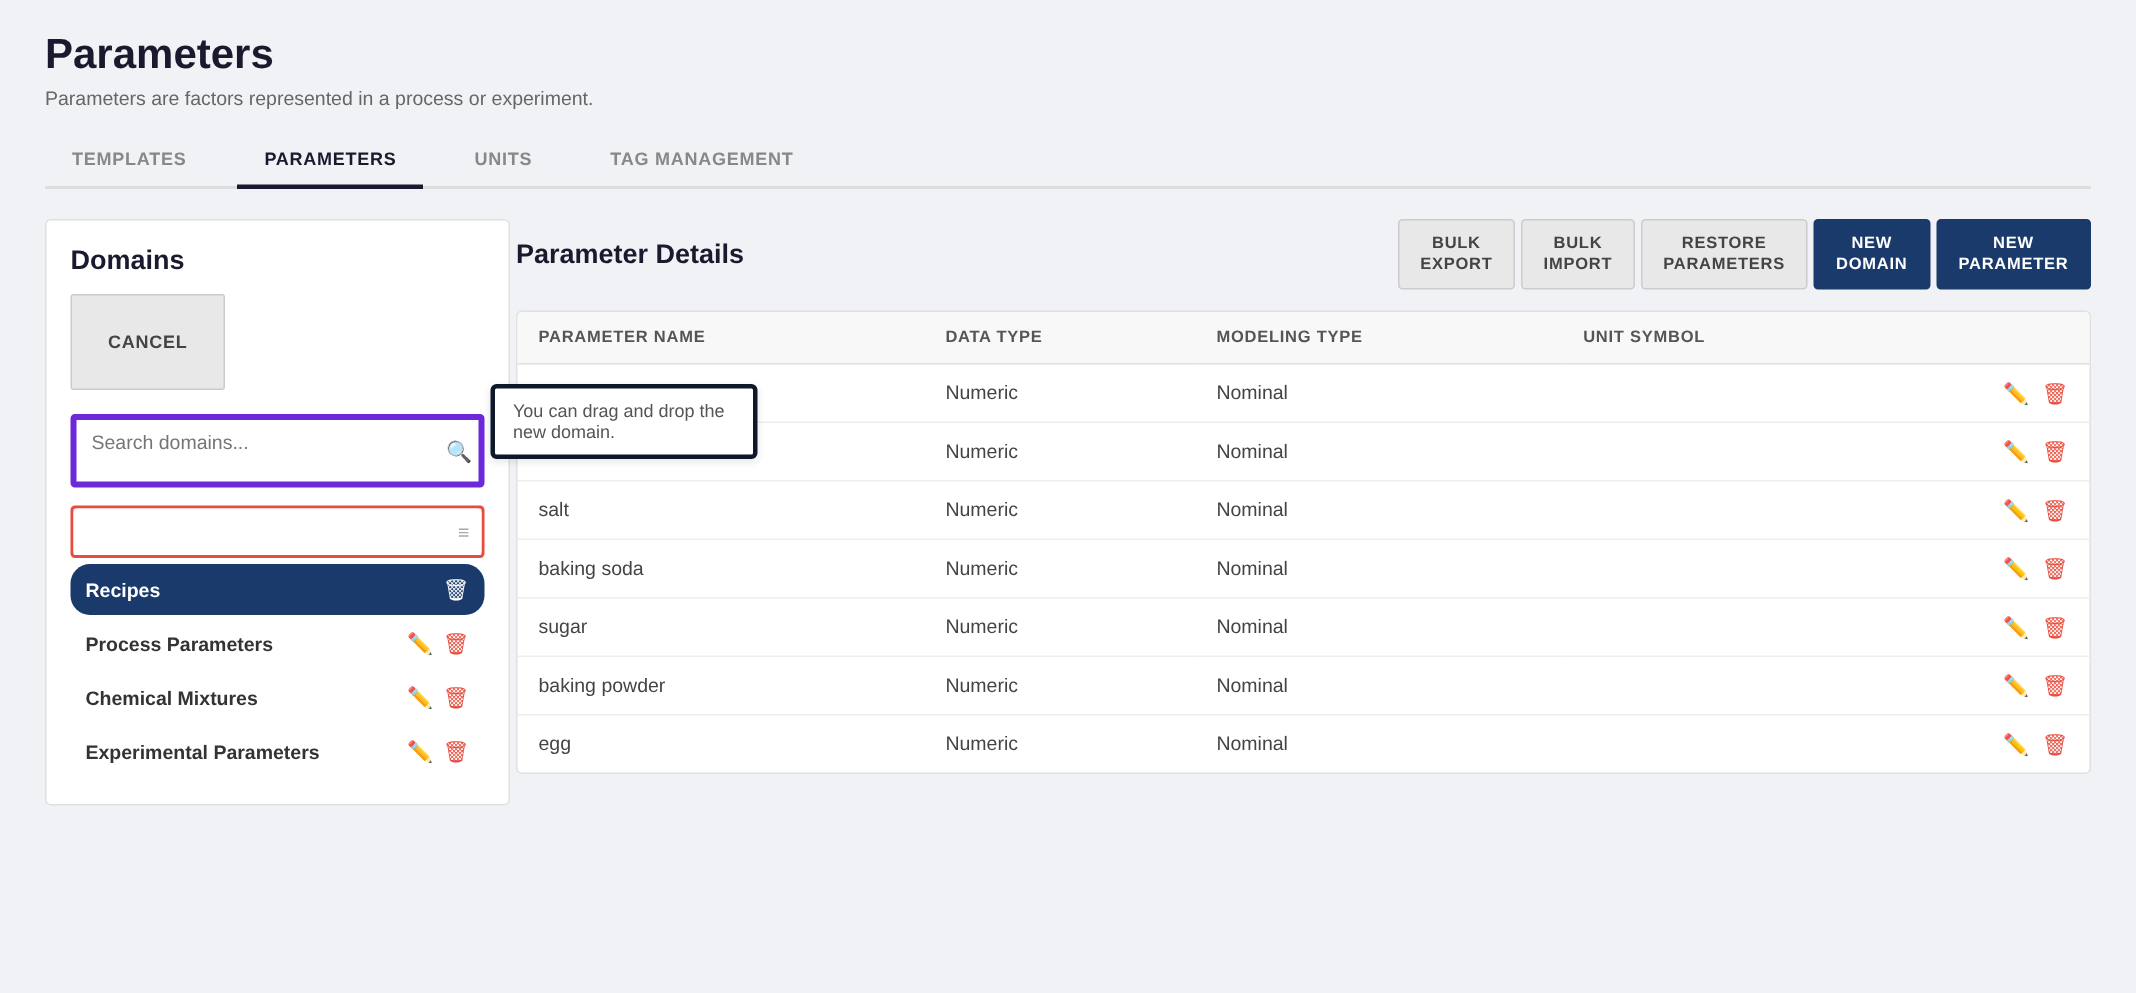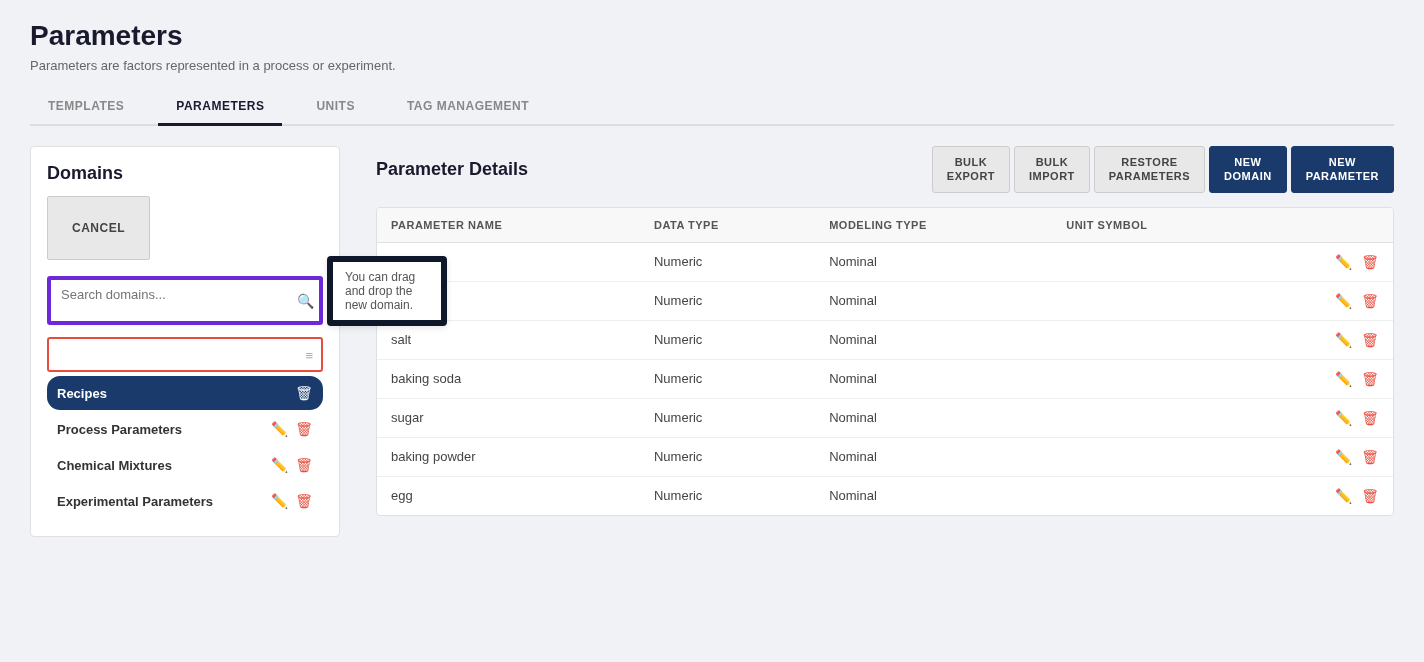--- a/index.html
+++ b/index.html
@@ -120,26 +120,26 @@
       border-radius: 3px;
     }
     .new-domain-input-wrapper {
       position: relative;
     }
     .tooltip-bubble {
       position: absolute;
       left: 320px;
       top: 10px;
       background: #fff;
-      border: 6px solid #0f172a;
+      border: 3px solid #0f172a;
       border-radius: 4px;
       padding: 8px 12px;
       font-size: 12px;
       color: #555;
-      width: 120px;
+      width: 178px;
       box-shadow: 0 2px 6px rgba(0,0,0,0.1);
       z-index: 10;
     }
     .domain-list {
       margin-top: 0;
     }
     .domain-item {
       display: flex;
       align-items: center;
       justify-content: space-between;
@@ -172,21 +172,21 @@
       font-size: 14px;
       padding: 0;
     }
     .icon-pencil { color: #3498db; }
     .icon-trash-selected { color: #fff; }
     .icon-trash { color: #e74c3c; }
 
     
     .main-panel {
       flex: 1;
-      margin-left: 36px;
+      margin-left: 4px;
     }
     .panel-header {
       display: flex;
       align-items: center;
       justify-content: space-between;
       margin-bottom: 14px;
     }
     .panel-title {
       font-size: 18px;
       font-weight: 700;

